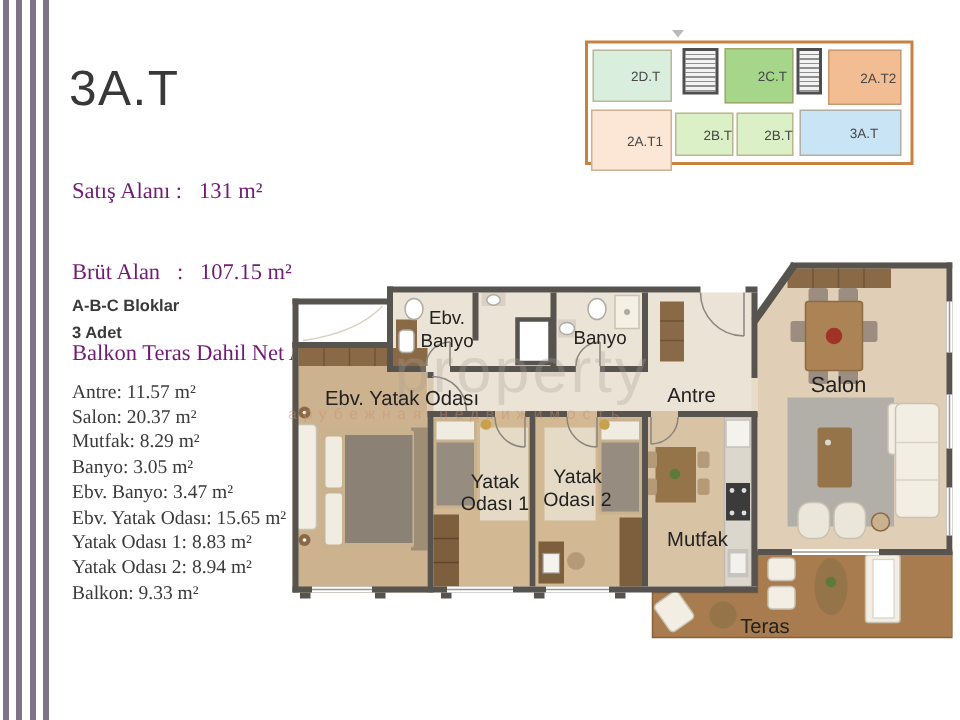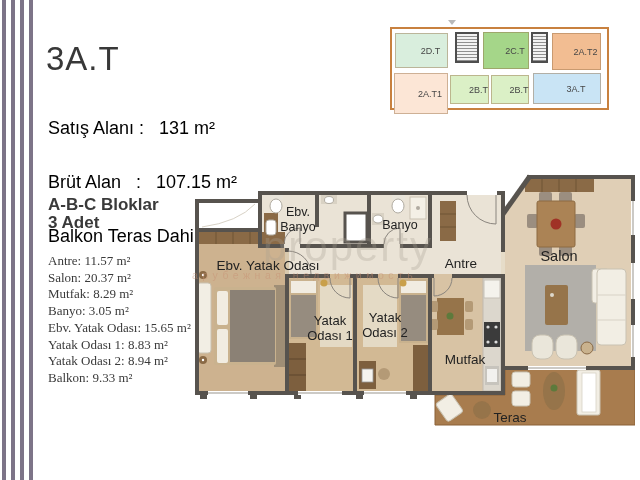--- a/index.html
+++ b/index.html
@@ -3,40 +3,40 @@
 <meta charset="utf-8">
 <style>
   html,body{margin:0;padding:0;}
   body{
     width:640px;height:480px;position:relative;overflow:hidden;background:#ffffff;
     font-family:"Liberation Sans", sans-serif;color:#3a3a3a;
   }
   .stripes{position:absolute;left:0;top:0;width:34px;height:480px;
     background:repeating-linear-gradient(to right,#ffffff 0 2px,#7d7488 2px 6px,#ffffff 6px 9px);}
   .unit-title{position:absolute;left:46px;top:40px;font-size:33px;font-weight:400;letter-spacing:1px;color:#383838;}
-  .hdr{position:absolute;left:48px;top:83px;font-size:18px;line-height:18px;color:#000000;white-space:pre;}
+  .hdr{position:absolute;left:48px;top:83px;font-size:15px;line-height:18px;color:#701a75;white-space:pre;font-family:Liberation Serif, serif;}
   .keyplan{position:absolute;left:390px;top:27px;width:215px;height:79px;
     border:2px solid #c8813f;background:#fff;box-sizing:content-box;}
   .kp-unit{position:absolute;display:flex;align-items:center;justify-content:center;
     font-size:9px;font-weight:normal;color:#474747;border:1px solid rgba(150,110,70,.45);box-sizing:border-box;padding-left:18px;}
   .u-2dt{left:3px;top:4px;width:53px;height:35px;background:#d9eedd;}
   .u-2ct{left:91px;top:3px;width:46px;height:37px;background:#a5d689;}
   .u-2at2{left:160px;top:4px;width:49px;height:37px;background:#f2bd92;text-align:right;}
   .u-2at1{left:2px;top:44px;width:54px;height:41px;background:#fce6d6;}
   .u-2bt1{left:58px;top:46px;width:39px;height:29px;background:#dbf0c6;}
   .u-2bt2{left:99px;top:46px;width:38px;height:29px;background:#dbf0c6;}
   .u-3at{left:141px;top:44px;width:68px;height:31px;background:#c9e4f5;}
   .kp-stair{position:absolute;background:repeating-linear-gradient(to bottom,#f2f2f2 0 2px,#8f8f8f 2px 3px);
     border:2px solid #4e4e4e;box-sizing:border-box;}
   .kp-stair1{left:63px;top:3px;width:24px;height:31px;}
   .kp-stair2{left:139px;top:3px;width:17px;height:31px;}
   .kp-marker{position:absolute;left:56px;top:-9px;width:0;height:0;
     border-left:4px solid transparent;border-right:4px solid transparent;border-top:5px solid #b9b9b9;}
   .info{position:absolute;left:48px;top:196px;color:#3a3a3a;}
-  .info-bold div{font-size:17px;font-weight:bold;line-height:17.5px;}
+  .info-bold div{font-size:11px;font-weight:bold;line-height:17.5px;}
   .info-list{margin-top:22px;font-family:Liberation Serif, serif;}
   .info-list div{font-size:13px;line-height:16.7px;}
   .plan{position:absolute;left:188px;top:173px;}
   svg text{font-family:"Liberation Sans", sans-serif;}
 </style>
 </head>
 <body>
 
 <div class="stripes"></div>
 
@@ -78,20 +78,21 @@
 <div class="info">
   <div class="info-bold">
     <div>A-B-C Bloklar</div>
     <div>3 Adet</div>
   </div>
   <div class="info-list">
     <div>Antre: 11.57 m²</div>
     <div>Salon: 20.37 m²</div>
     <div>Mutfak: 8.29 m²</div>
     <div>Banyo: 3.05 m²</div>
+    <div>Ebv. Banyo: 3.47 m²</div>
     <div>Ebv. Yatak Odası: 15.65 m²</div>
     <div>Yatak Odası 1: 8.83 m²</div>
     <div>Yatak Odası 2: 8.94 m²</div>
     <div>Balkon: 9.33 m²</div>
   </div>
 </div>
 
 <svg class="plan" width="447" height="262" viewBox="0 0 447 262">
 
   <g>

